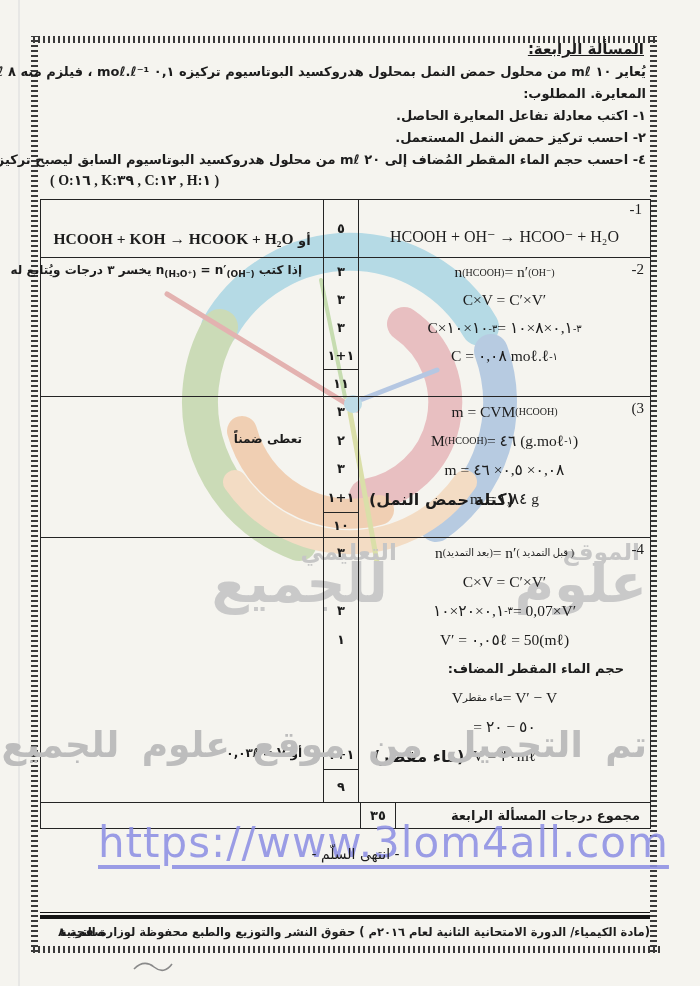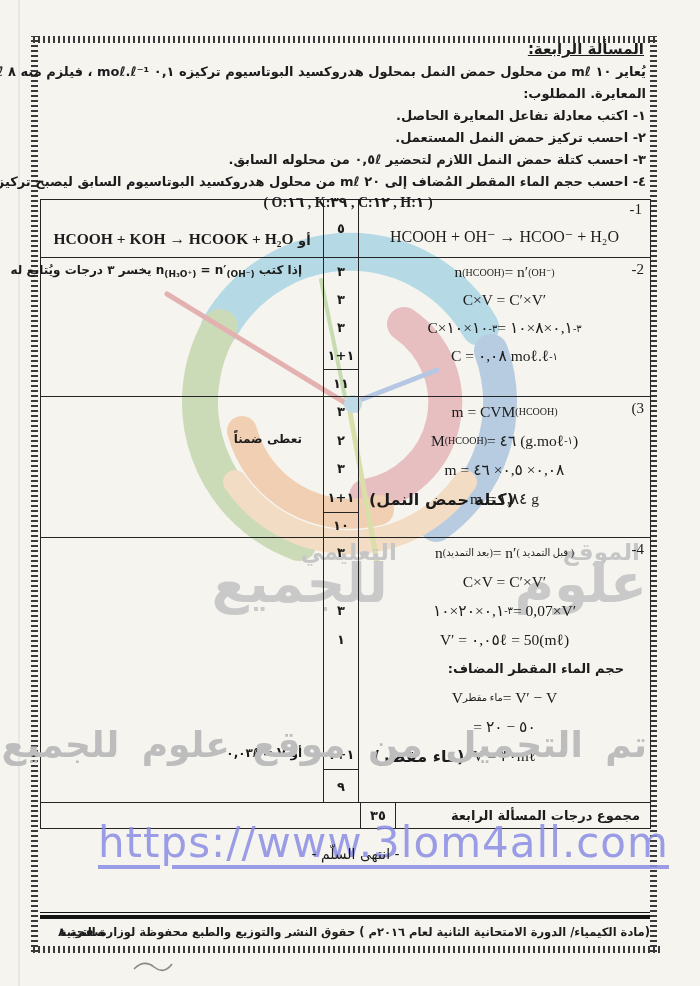--- a/index.html
+++ b/index.html
@@ -10,21 +10,21 @@
     color:#1c1c1c;
   }
   .paper-edge{position:absolute;left:18px;top:0;width:2px;height:100%;background:#ddd;opacity:.6;}
   
   .comb-h{position:absolute;height:7px;background:repeating-linear-gradient(90deg,#3a3a3a 0 1.6px,transparent 1.6px 5px);}
   .comb-v{position:absolute;width:7px;background:repeating-linear-gradient(0deg,#3a3a3a 0 1.6px,transparent 1.6px 5px);}
   
   .header{position:absolute;top:40px;left:50px;width:596px;direction:rtl;z-index:2;}
   .hdr-title{font-size:15px;font-weight:bold;text-decoration:underline;padding-right:2px;margin-bottom:3px;white-space:nowrap;}
   .hdr-line{font-size:13px;font-weight:600;line-height:22px;white-space:nowrap;}
-  .hdr-atomic{font-size:14px;font-weight:600;direction:ltr;text-align:center;line-height:20px;font-family:"Liberation Serif","DejaVu Sans",serif;}
+  .hdr-atomic{font-size:14px;font-weight:600;direction:ltr;text-align:left;line-height:20px;font-family:"Liberation Serif","DejaVu Sans",serif;}
   
   .mtable{position:absolute;left:40px;top:199px;width:609px;border:1.6px solid #242424;box-sizing:content-box;z-index:1;background:transparent;}
   .sec{display:flex;border-bottom:1.6px solid #242424;}
   .sec:last-child{border-bottom:none;}
   .notes{width:282px;position:relative;direction:rtl;}
   .marks{width:36px;min-width:36px;border-left:1.6px solid #242424;border-right:1.6px solid #242424;display:flex;flex-direction:column;box-sizing:border-box;}
   .content{flex:1;position:relative;}
   .mline{height:var(--lh);display:flex;align-items:center;justify-content:center;font-size:13px;font-weight:bold;}
   .msub{margin-top:auto;border-top:1.6px solid #242424;display:flex;align-items:center;justify-content:center;font-size:13px;font-weight:bold;}
   .cline{height:var(--lh);display:flex;align-items:center;justify-content:center;direction:ltr;position:relative;
@@ -90,21 +90,20 @@
 <div class="wm wm-tag">الموقع التعليمي</div>
 <div class="wm wm-big">علوم للجميع</div>
 <div class="wm wm-dl">تم التحميل من موقع علوم للجميع</div>
 
 <div class="header">
   <div class="hdr-title">المسألة الرابعة:</div>
   <div class="hdr-line">يُعاير ١٠ mℓ من محلول حمض النمل بمحلول هدروكسيد البوتاسيوم تركيزه ٠,١ moℓ.ℓ⁻¹ ، فيلزم منه ٨ mℓ حتى تمام</div>
   <div class="hdr-line">المعايرة. المطلوب:</div>
   <div class="hdr-line">١- اكتب معادلة تفاعل المعايرة الحاصل.</div>
   <div class="hdr-line">٢- احسب تركيز حمض النمل المستعمل.</div>
-  <div class="hdr-line">٣- احسب كتلة حمض النمل اللازم لتحضير ٠,٥ℓ من محلوله السابق.</div>
   <div class="hdr-line">٤- احسب حجم الماء المقطر المُضاف إلى ٢٠ mℓ من محلول هدروكسيد البوتاسيوم السابق ليصبح تركيزه ٠,٠٤moℓ.ℓ⁻¹</div>
   <div class="hdr-atomic">( O:١٦ , K:٣٩ , C:١٢  , H:١ )</div>
 </div>
 
 <div class="mtable">
 
   <div class="sec" style="height:57px;">
     <div class="notes">
       <div class="r1-alt">
         <span>أو</span>&nbsp;

